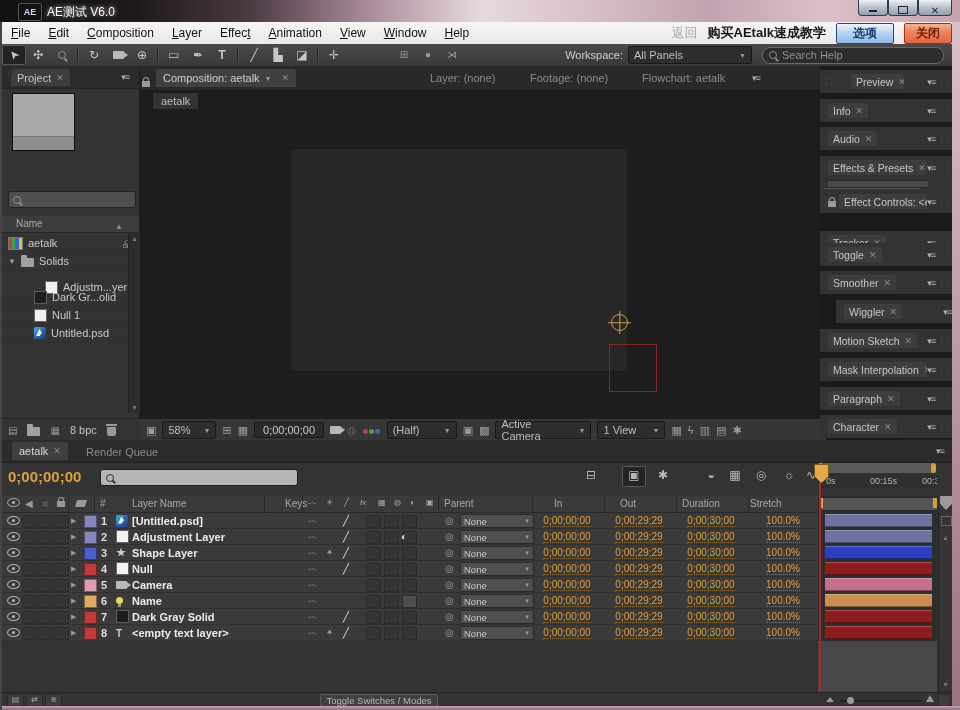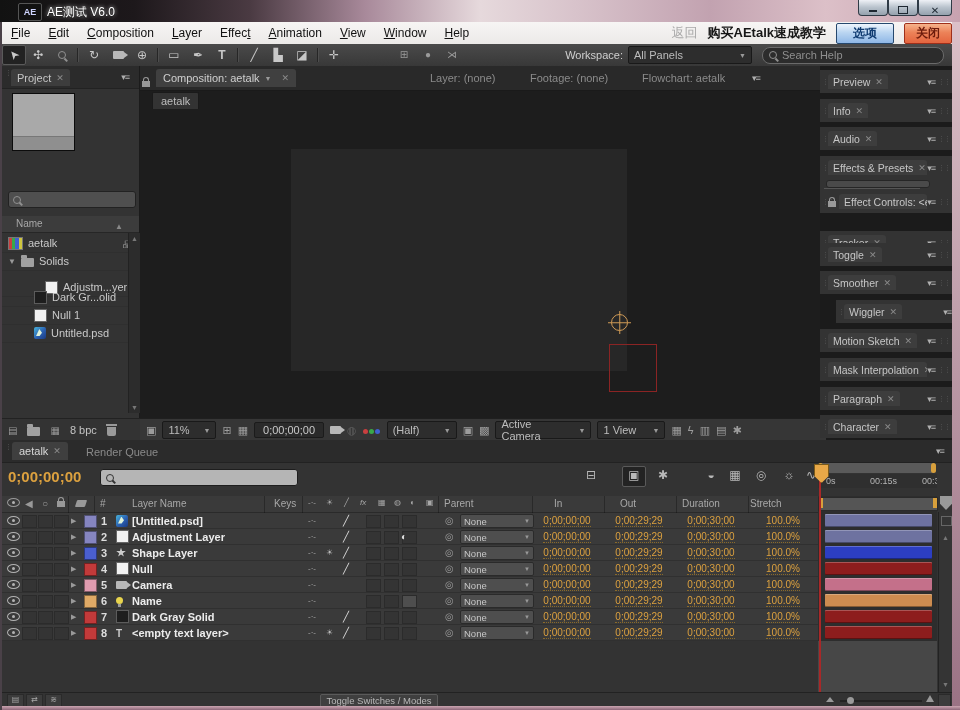--- a/index.html
+++ b/index.html
@@ -313,21 +313,21 @@
       <span class="a pm" style="left:612px;top:7px;">▾≡</span>
     </div>
     <span class="a vsubtab">aetalk</span>
     <div class="a canvas">
       <div class="xhair"></div>
       <div class="redsq"></div>
     </div>
     <div class="a vbottom">
       <span class="vb-ic">▣</span>
       <span class="dd" style="width:42px;">
-        <span>11%</span>
+        <span>58%</span>
           <span class="arr">▼</span>
       </span>
       <span class="vb-ic">⊞</span>
       <span class="vb-ic">▦</span>
       <span class="vb-tc">0;00;00;00</span>
       <span class="vb-ic"><span class="i-cam" style="display:inline-block;"></span></span>
       <span class="vb-ic" style="color:#5e5e5e;">◍</span>
       <span class="rgb-dots"><span style="background:#c94040;"></span><span style="background:#3aa84a;"></span><span style="background:#4060d0;"></span></span>
       <span class="dd" style="width:58px;">
         <span>(Half)</span>
@@ -345,21 +345,21 @@
       </span>
       <span class="vb-ic">▦</span>
       <span class="vb-ic">ϟ</span>
       <span class="vb-ic">▥</span>
       <span class="vb-ic">▤</span>
       <span class="vb-ic">✱</span>
     </div>
   </div>
 
   <div id="right-panels">
-      <div class="a rpanel" style="top: 70px;">
+      <div class="a rpanel" style="top: 70px; gap: 23px;">
         <span class="grip rgrip">⋮⋮</span>
         <span class="ptab">
           <span>Preview</span>
           <span class="tabx">✕</span>
         </span>
         <span class="rp-right">
           <span class="pm">▾≡</span>
           <span class="grip">⋮⋮</span>
         </span>
       </div>
@@ -559,21 +559,21 @@
     <div class="a shield"></div>
 
     <div class="a tl-header">
       <span class="th" style="left:5px;"><span class="i-eye" style="border-color:#999;"></span></span>
       <span class="th" style="left:23px;color:#999;">◀</span>
       <span class="th" style="left:40px;color:#999;">○</span>
       <span class="th" style="left:55px;"><span class="i-lock" style="margin-top:2px;"></span></span>
       <span class="th" style="left:74px;"><span class="i-tag"></span></span>
       <span class="th" style="left:98px;">#</span>
       <span class="th" style="left:130px;">Layer Name</span>
-      <span class="th" style="left:272px;">Keys</span>
+      <span class="th" style="left:283px;">Keys</span>
       <span class="th" style="left:306px;font-size:8px;">-·-</span>
       <span class="th" style="left:324px;font-size:8px;">☀</span>
       <span class="th" style="left:342px;font-size:8px;">╱</span>
       <span class="th" style="left:358px;font-size:8px;font-style:italic;">fx</span>
       <span class="th" style="left:376px;font-size:8px;">▦</span>
       <span class="th" style="left:392px;font-size:8px;">◍</span>
       <span class="th" style="left:408px;font-size:8px;">◐</span>
       <span class="th" style="left:424px;font-size:8px;">▣</span>
       <span class="th" style="left:442px;">Parent</span>
       <span class="th" style="left:552px;">In</span>

